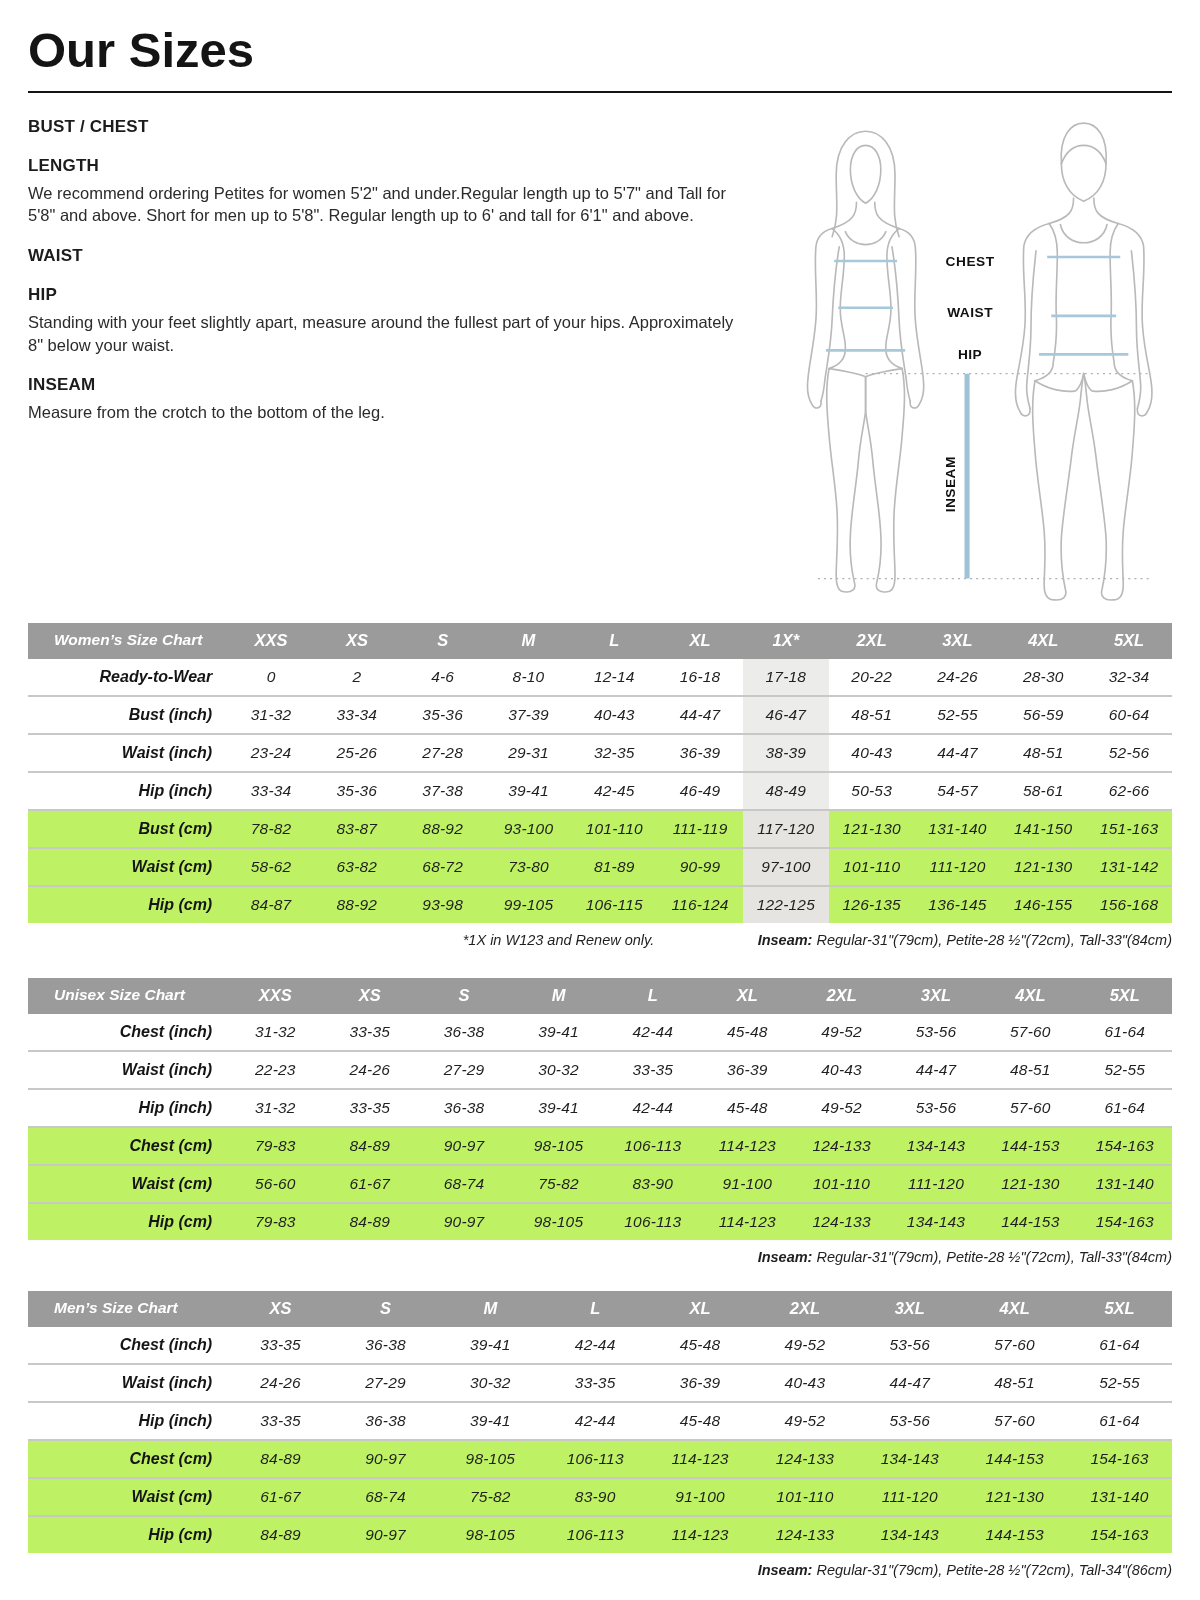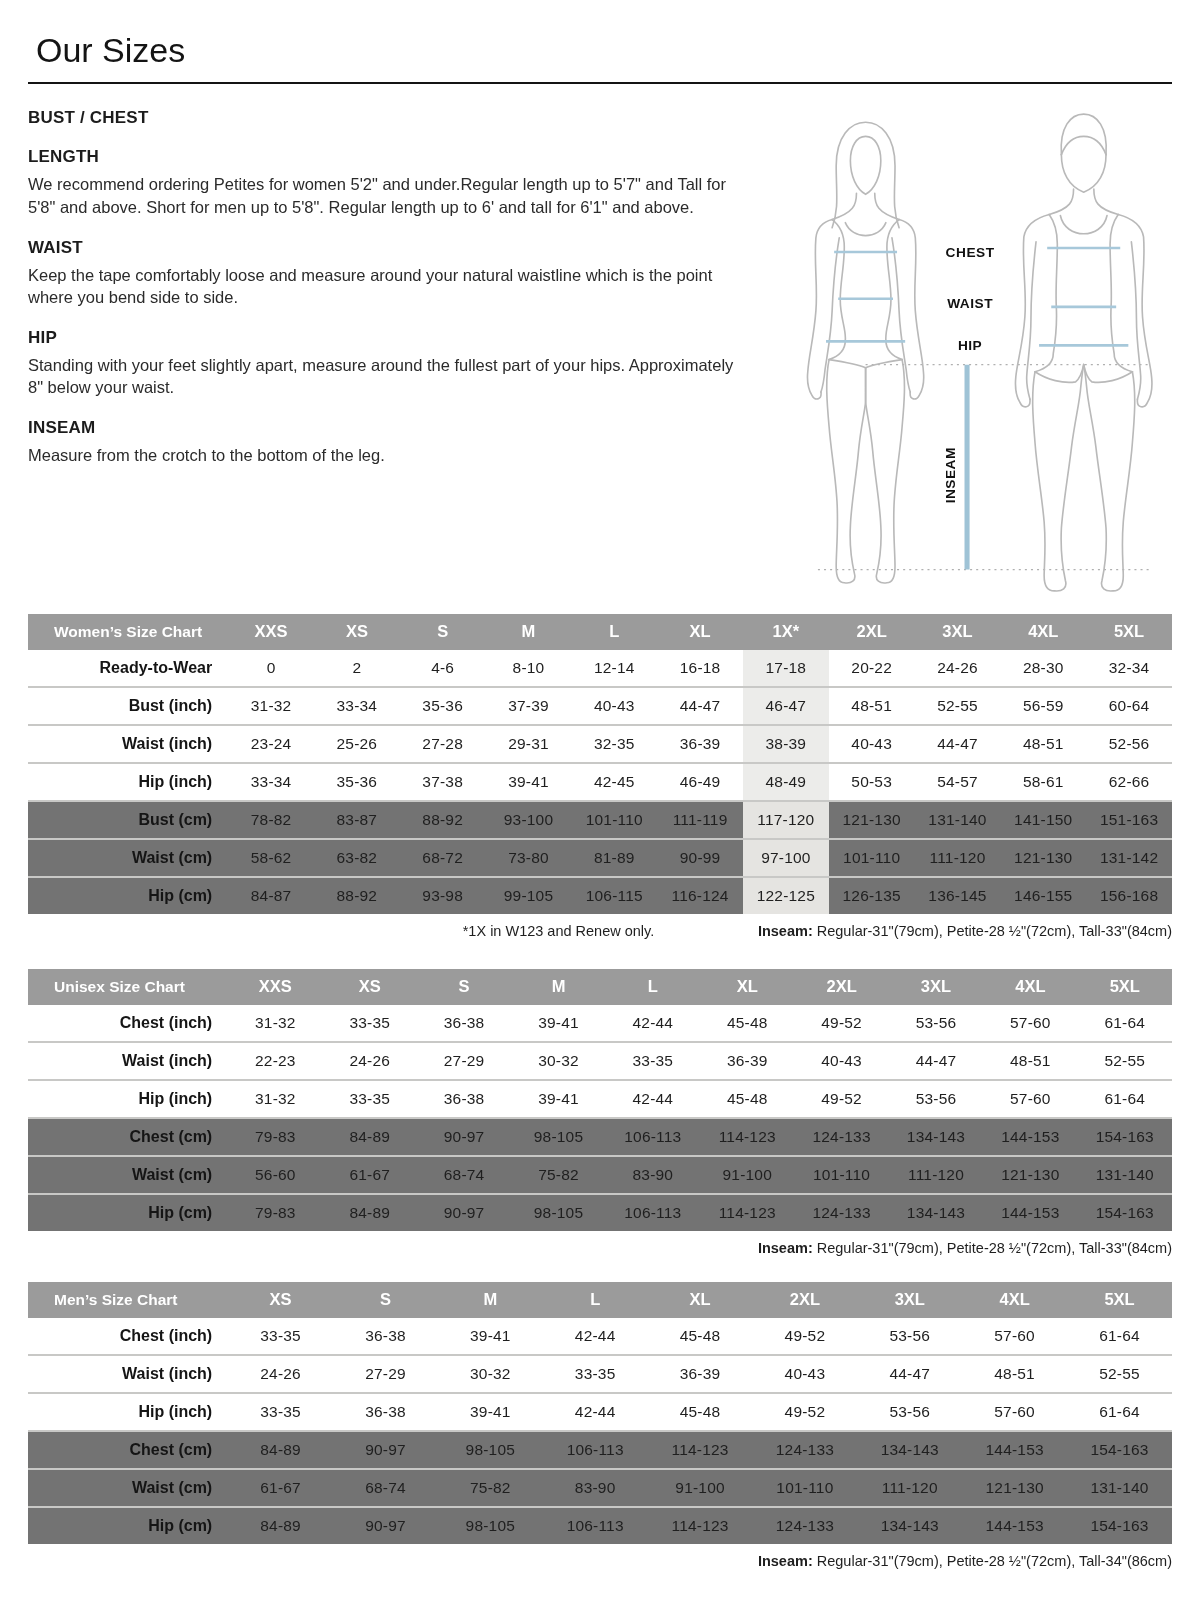--- a/index.html
+++ b/index.html
@@ -4,61 +4,61 @@
 <style>
   * { box-sizing: border-box; }
   html,body { margin:0; padding:0; background:#fff; }
   body {
     width:1200px; height:1600px; overflow:hidden;
     font-family:"Liberation Sans", sans-serif; color:#1c1c1c;
   }
   .page { padding:24px 28px 0 28px; }
 
   h1.page-title {
-    margin:8px; font-size:34px; font-weight:400; letter-spacing:0px;
+    margin:0; font-size:49px; font-weight:700; letter-spacing:0px;
     color:#141414; line-height:1.1;
   }
   .title-rule { border:none; border-top:2px solid #141414; margin:13px 0 0 0; }
 
   .top { display:flex; margin-top:24px; }
   .instructions { width:724px; }
   .how-heading { font-size:17px; font-weight:700; margin:0 0 20px 0; letter-spacing:0.2px; }
   .sec { margin:0 0 19px 0; }
   .sec h3 { margin:0 0 6px 0; font-size:17px; font-weight:700; letter-spacing:0.2px; }
   .sec p { margin:0; font-size:16.5px; line-height:1.37; color:#2b2b2b; }
 
   .figure-wrap { margin-left:auto; width:412px; }
   svg.diagram { display:block; }
   .outline { fill:none; stroke:#b9b9b9; stroke-width:1.6; stroke-linecap:round; }
   .measure { stroke:#a7c8da; stroke-width:2.6; }
   .inseam-line { stroke:#9fc3d6; stroke-width:5; }
   .dashline { stroke:#b0b0b0; stroke-width:1.2; stroke-dasharray:2,4; }
   .diagram text { font-family:"Liberation Sans", sans-serif; font-weight:700; font-size:13.5px; fill:#111; letter-spacing:0.5px; }
 
-  .tables { padding:6px 28px; }
+  .tables { padding:6px 28px;font-style:italic; }
   .table-block { margin-top:8px; }
   .table-block.gap-30 { margin-top:30px; }
   .table-block.gap-42 { margin-top:26px; }
 
   table.size-table { width:100%; border-collapse:collapse; table-layout:fixed; }
   table.size-table thead th {
     background:#9b9b9b; color:#ffffff; font-weight:700; font-size:16.5px;
     padding:8px 0 9px 0; text-align:center;
   }
   table.size-table thead th.chart-title {
     text-align:left; padding-left:26px; font-size:15.5px; width:17.5%;
   }
   table.size-table tbody tr + tr { border-top:2px solid #c8c8c6; }
   table.size-table tbody th.row-label {
     text-align:right; padding:9px 16px 9px 0; font-size:16px; font-weight:700; color:#151515;
   }
   table.size-table tbody td {
     text-align:center; padding:9px 0; font-size:15.5px; color:#1f1f1f; letter-spacing:0.2px;
   }
-  tr.unit-row { background:#737373; }
+  tr.unit-row { background:#bef264; }
   td.hl { background:#ececea; }
   tr.unit-row td.hl { background:#e5e4e1; }
 
   .table-note { display:flex; align-items:baseline; margin-top:9px; font-size:14.5px; color:#1f1f1f; }
   .table-note .note-left { margin-left:38%;text-align:center; }
   .table-note .note-right { margin-left:auto; }
   .table-note .b { font-weight:700; }
 </style>
 </head>
 <body>
@@ -72,21 +72,20 @@
 
       <div class="sec">
         <h3>BUST / CHEST</h3>
       </div>
       <div class="sec">
         <h3>LENGTH</h3>
         <p>We recommend ordering Petites for women 5'2" and under.Regular length up to 5'7" and Tall for 5'8" and above. Short for men up to 5'8". Regular length up to 6' and tall for 6'1" and above.</p>
       </div>
       <div class="sec">
         <h3>WAIST</h3>
-        <p>Keep the tape comfortably loose and measure around your natural waistline which is the point where you bend side to side.</p>
       </div>
       <div class="sec">
         <h3>HIP</h3>
         <p>Standing with your feet slightly apart, measure around the fullest part of your hips. Approximately 8" below your waist.</p>
       </div>
       <div class="sec">
         <h3>INSEAM</h3>
         <p>Measure from the crotch to the bottom of the leg.</p>
       </div>
     </div>

